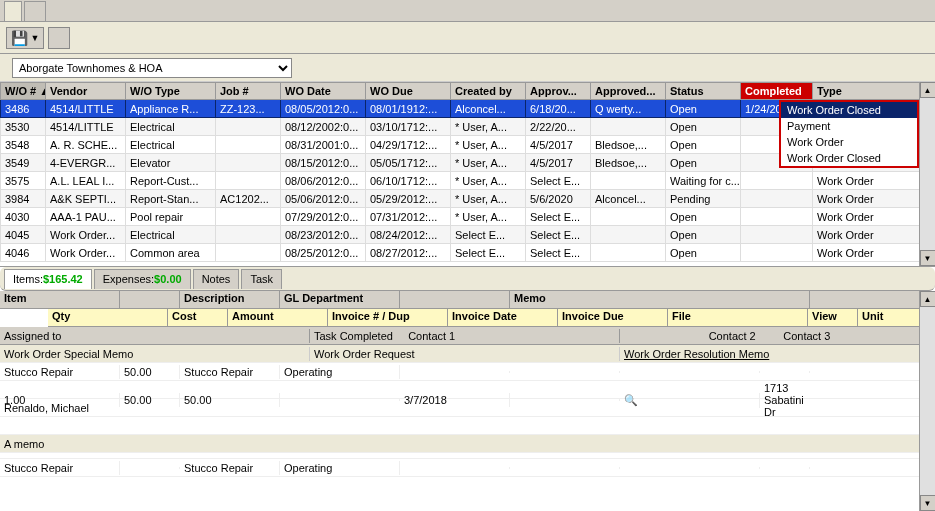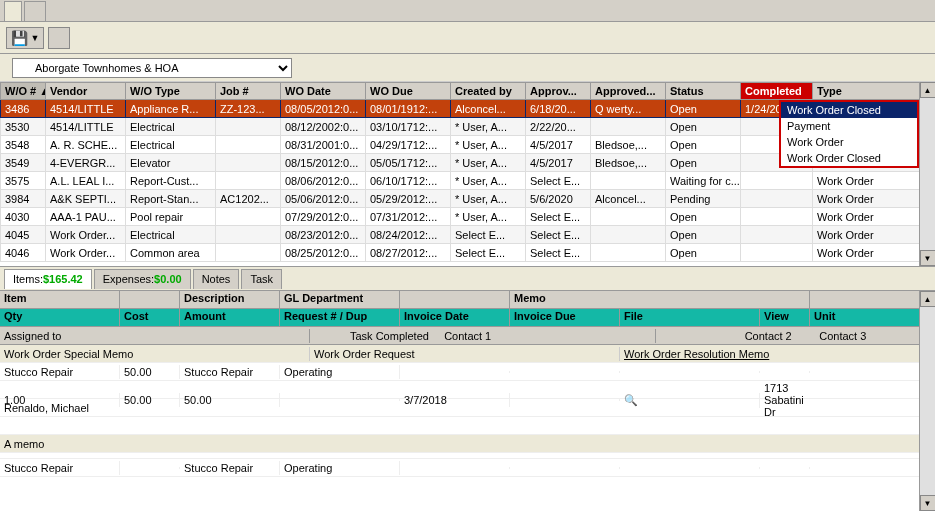--- a/index.html
+++ b/index.html
@@ -80,21 +80,21 @@
     }
     .property-label {
       margin-right: 6px;
       font-weight: bold;
     }
     .property-select {
       width: 280px;
       height: 20px;
       border: 1px solid #888;
       background: white;
-      padding: 0 18px;
+      padding: 0 2px;
     }
 
     
     .main-content {
       background: white;
       height: calc(511px - 22px - 32px - 28px);
       display: flex;
       flex-direction: column;
     }
 
@@ -131,21 +131,21 @@
     .work-order-table tbody tr {
       height: 18px;
     }
     .work-order-table tbody tr:nth-child(odd) {
       background: white;
     }
     .work-order-table tbody tr:nth-child(even) {
       background: #f5f5f5;
     }
     .work-order-table tbody tr.selected {
-      background: #c2410c;
+      background: #1d4ed8;
       color: white;
       padding-left: 40px;
     }
     .work-order-table tbody td {
       border: 1px solid #ddd;
       padding: 1px 4px;
       white-space: nowrap;
       overflow: hidden;
       font-size: 11px;
     }
@@ -186,20 +186,21 @@
     }
 
     
     .bottom-tabs {
       background: #ece9d8;
       display: flex;
       align-items: center;
       border-bottom: 1px solid #999;
       height: 24px;
       padding: 0 4px;
+      border-radius: 6px;
     }
     .bottom-tab {
       padding: 2px 8px;
       border: 1px solid #999;
       border-bottom: none;
       background: #d4d0c8;
       cursor: pointer;
       margin-right: 2px;
       height: 20px;
       display: flex;
@@ -471,33 +472,33 @@
 
         <div style="display:grid; grid-template-columns: 120px 60px 100px 120px 110px 110px 140px 50px 60px; background:#d4d0c8; border-bottom:1px solid #999; height:18px;">
           <div style="padding:1px 4px; border-right:1px solid #999; font-weight:bold;">Item</div>
           <div style="padding:1px 4px; border-right:1px solid #999;"></div>
           <div style="padding:1px 4px; border-right:1px solid #999; font-weight:bold;">Description</div>
           <div style="padding:1px 4px; border-right:1px solid #999; font-weight:bold;">GL Department</div>
           <div style="padding:1px 4px; border-right:1px solid #999;"></div>
           <div style="padding:1px 4px; border-right:1px solid #999; font-weight:bold; grid-column: span 3;">Memo</div>
         </div>
 
-        <div style="display:grid; grid-template-columns: 120px 60px 100px 120px 110px 110px 140px 50px 60px; background:#14b8a6; border-bottom:1px solid #999; height:18px;">
+        <div style="display:grid; grid-template-columns: 120px 60px 100px 120px 110px 110px 140px 50px 60px; background:#fef9c3; border-bottom:1px solid #999; height:18px;margin-left:48px;">
           <div style="padding:1px 4px; border-right:1px solid #999; font-weight:bold;">Qty</div>
           <div style="padding:1px 4px; border-right:1px solid #999; font-weight:bold;">Cost</div>
           <div style="padding:1px 4px; border-right:1px solid #999; font-weight:bold;">Amount</div>
-          <div style="padding:1px 4px; border-right:1px solid #999; font-weight:bold;">Request # / Dup</div>
+          <div style="padding:1px 4px; border-right:1px solid #999; font-weight:bold;">Invoice # / Dup</div>
           <div style="padding:1px 4px; border-right:1px solid #999; font-weight:bold;">Invoice Date</div>
           <div style="padding:1px 4px; border-right:1px solid #999; font-weight:bold;">Invoice Due</div>
           <div style="padding:1px 4px; border-right:1px solid #999; font-weight:bold;">File</div>
           <div style="padding:1px 4px; border-right:1px solid #999; font-weight:bold;">View</div>
           <div style="padding:1px 4px; font-weight:bold;">Unit</div>
         </div>
 
-        <div style="display:grid; grid-template-columns: 310px 310px auto; background:#d4d0c8; border-bottom:1px solid #999; height:18px; align-items:center;gap:36px;">
+        <div style="display:grid; grid-template-columns: 310px 310px auto; background:#d4d0c8; border-bottom:1px solid #999; height:18px; align-items:center;">
           <div style="padding:1px 4px; border-right:1px solid #999;">Assigned to</div>
           <div style="padding:1px 4px; border-right:1px solid #999;">Task Completed&nbsp;&nbsp;&nbsp;&nbsp;&nbsp;Contact 1</div>
           <div style="padding:1px 4px;text-align:center;">Contact 2&nbsp;&nbsp;&nbsp;&nbsp;&nbsp;&nbsp;&nbsp;&nbsp;&nbsp;Contact 3</div>
         </div>
 
         <div style="display:grid; grid-template-columns: 310px 310px auto; border-bottom:1px solid #eee; height:18px; align-items:center; background:#ece9d8;">
           <div style="padding:1px 4px; border-right:1px solid #ccc;">Work Order Special Memo</div>
           <div style="padding:1px 4px; border-right:1px solid #ccc;">Work Order Request</div>
           <div style="padding:1px 4px;text-decoration:underline;">Work Order Resolution Memo</div>
         </div>

